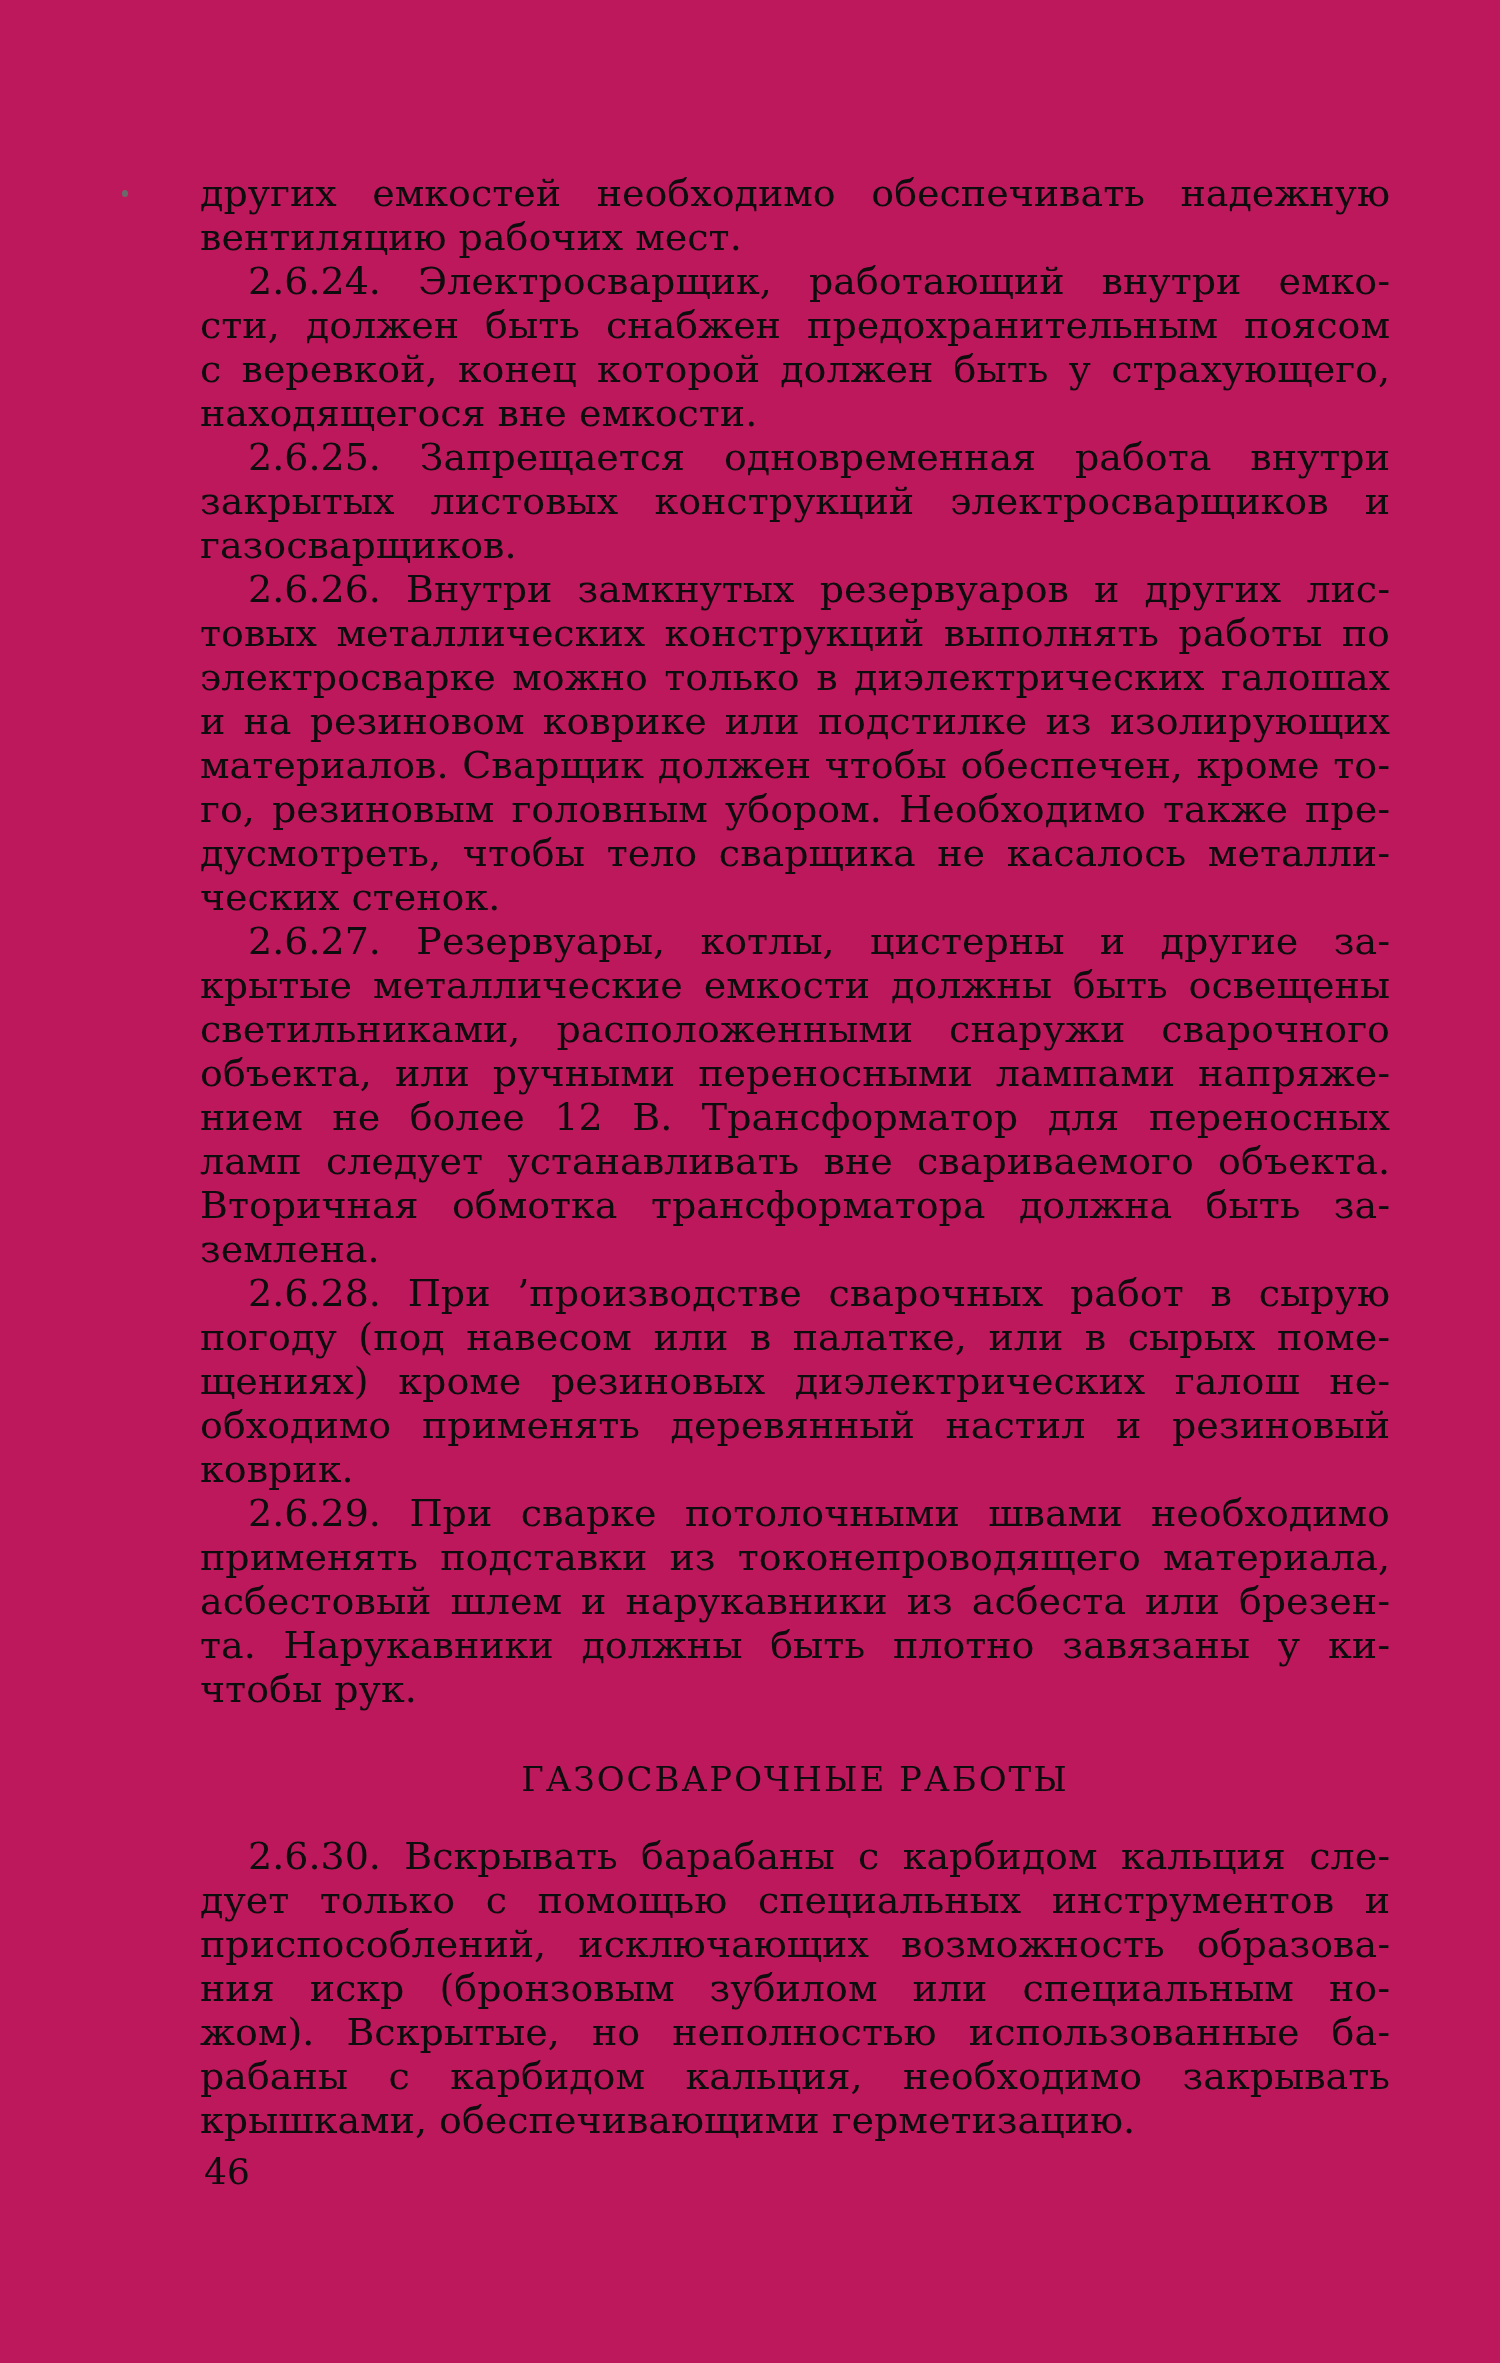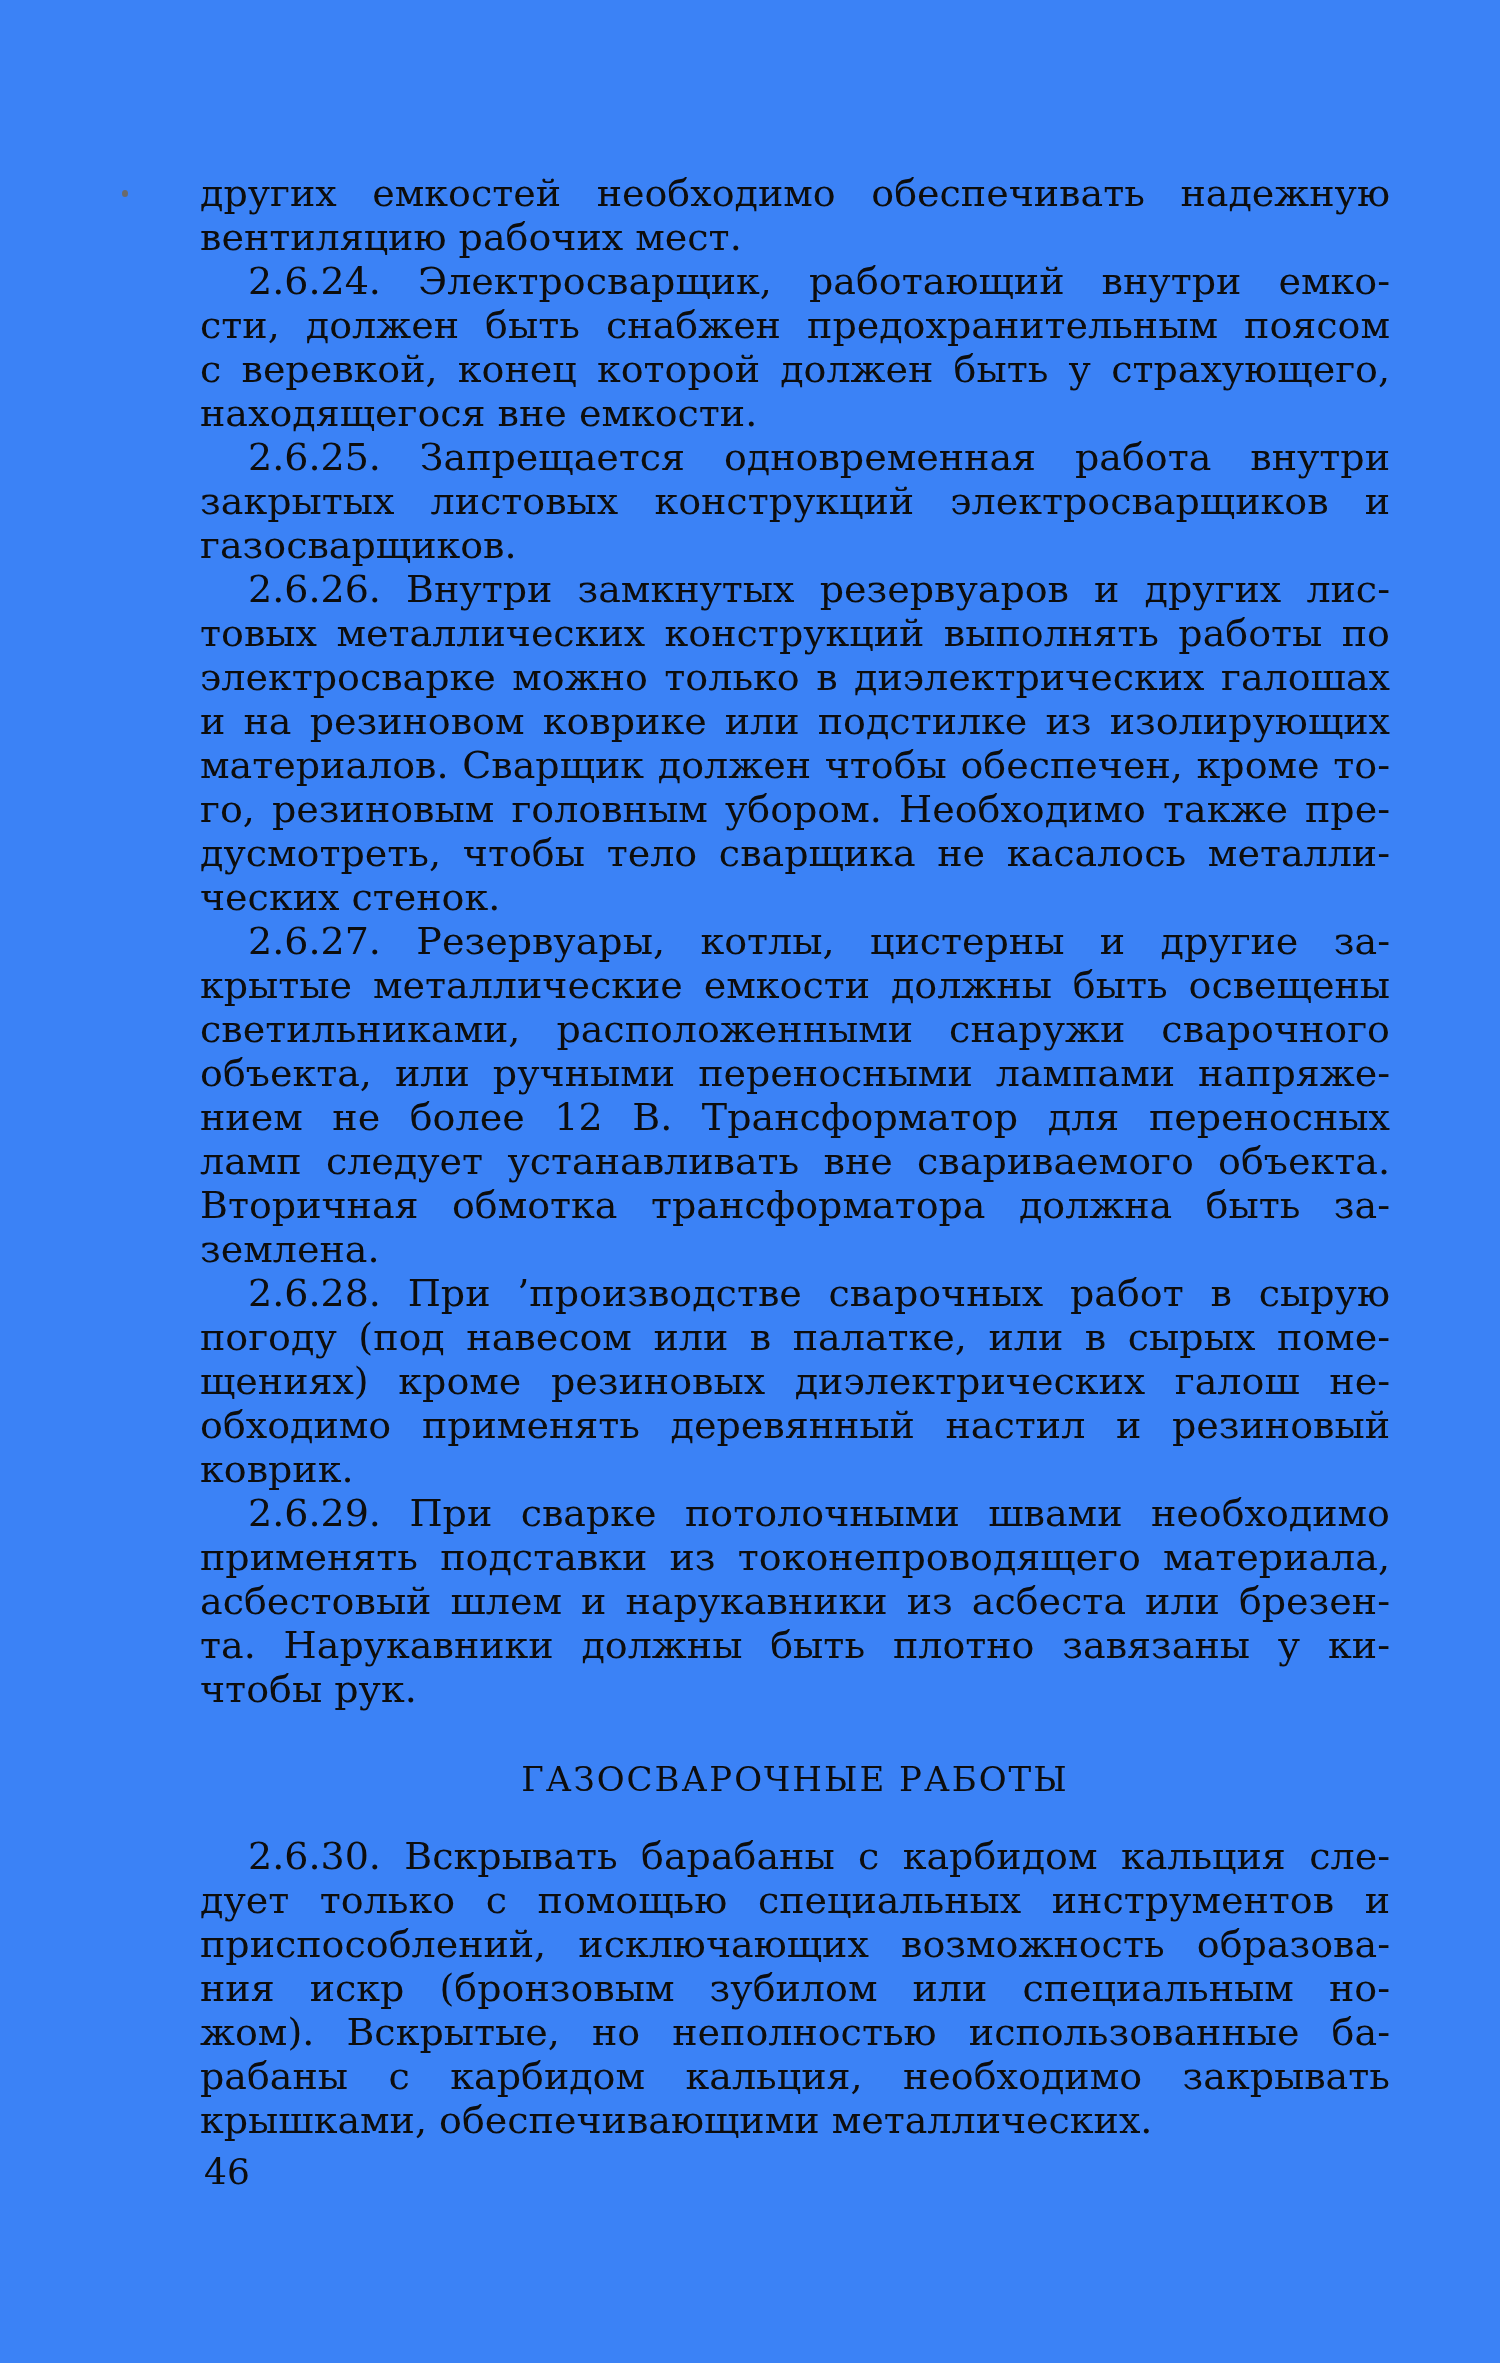--- a/index.html
+++ b/index.html
@@ -1,21 +1,21 @@
 <!DOCTYPE html>
 <html><head>
 <meta charset="utf-8">
 <style>
   html, body { margin: 0; padding: 0; }
   body { background: #ffffff; }
   .page {
     position: relative;
     width: 1500px;
     height: 2363px;
-    background: #3b82f6;
+    background: #be185d;
     overflow: hidden;
     font-family: "DejaVu Serif", "Liberation Serif", serif;
     color: #0d0d0d;
   }
   .textblock {
     position: absolute;
     left: 200px;
     top: 171px;
     width: 1190px;
     font-size: 38px;
@@ -116,17 +116,17 @@
         <div class="line last">чтобы рук.</div>
       </div>
       <div class="heading">ГАЗОСВАРОЧНЫЕ РАБОТЫ</div>
       <div class="para">
         <div class="line indent"><span class="num">2.6.30. </span>Вскрывать барабаны с карбидом кальция сле-</div>
         <div class="line">дует только с помощью специальных инструментов и</div>
         <div class="line">приспособлений, исключающих возможность образова-</div>
         <div class="line">ния искр (бронзовым зубилом или специальным но-</div>
         <div class="line">жом). Вскрытые, но неполностью использованные ба-</div>
         <div class="line">рабаны с карбидом кальция, необходимо закрывать</div>
-        <div class="line last">крышками, обеспечивающими металлических.</div>
+        <div class="line last">крышками, обеспечивающими герметизацию.</div>
       </div>
     </div>
   <div class="page-number">46</div>
 </div>
 
 </body></html>

